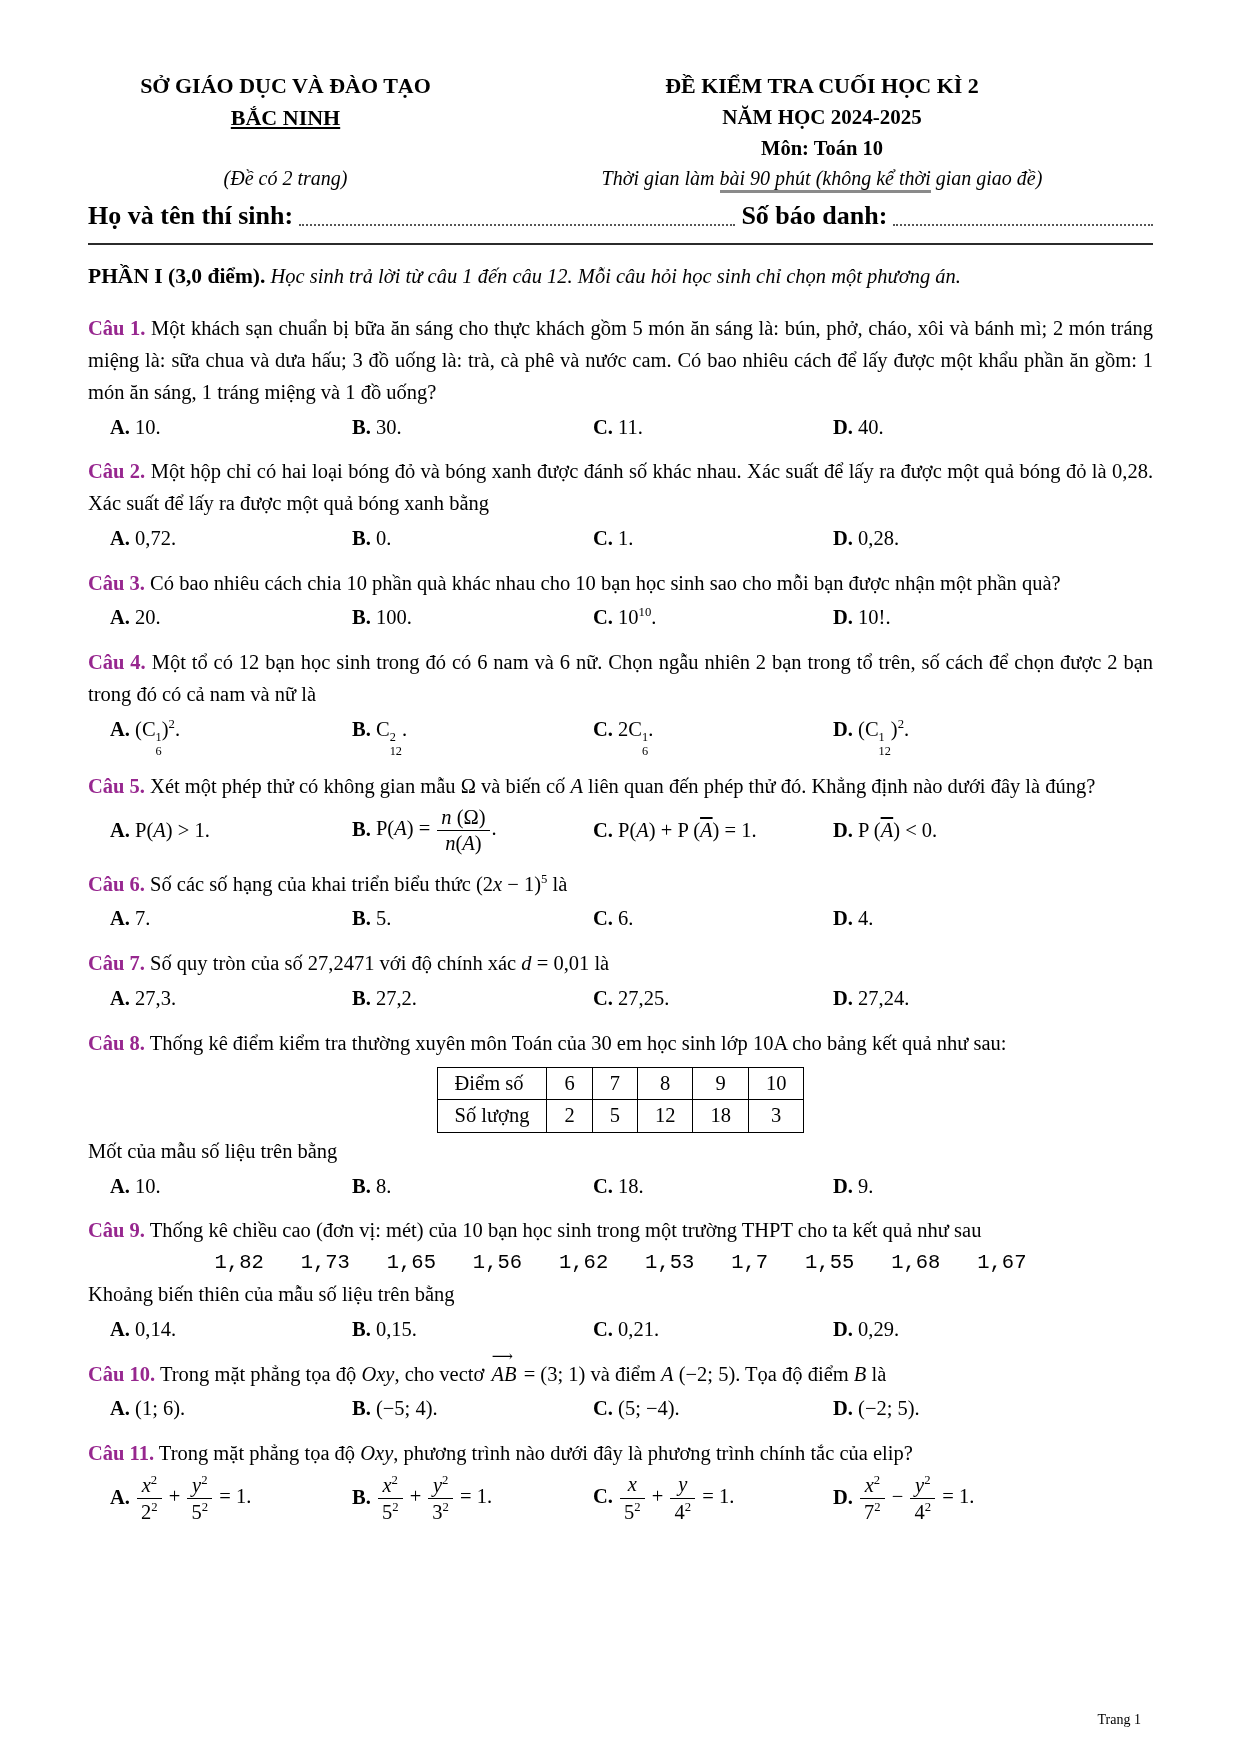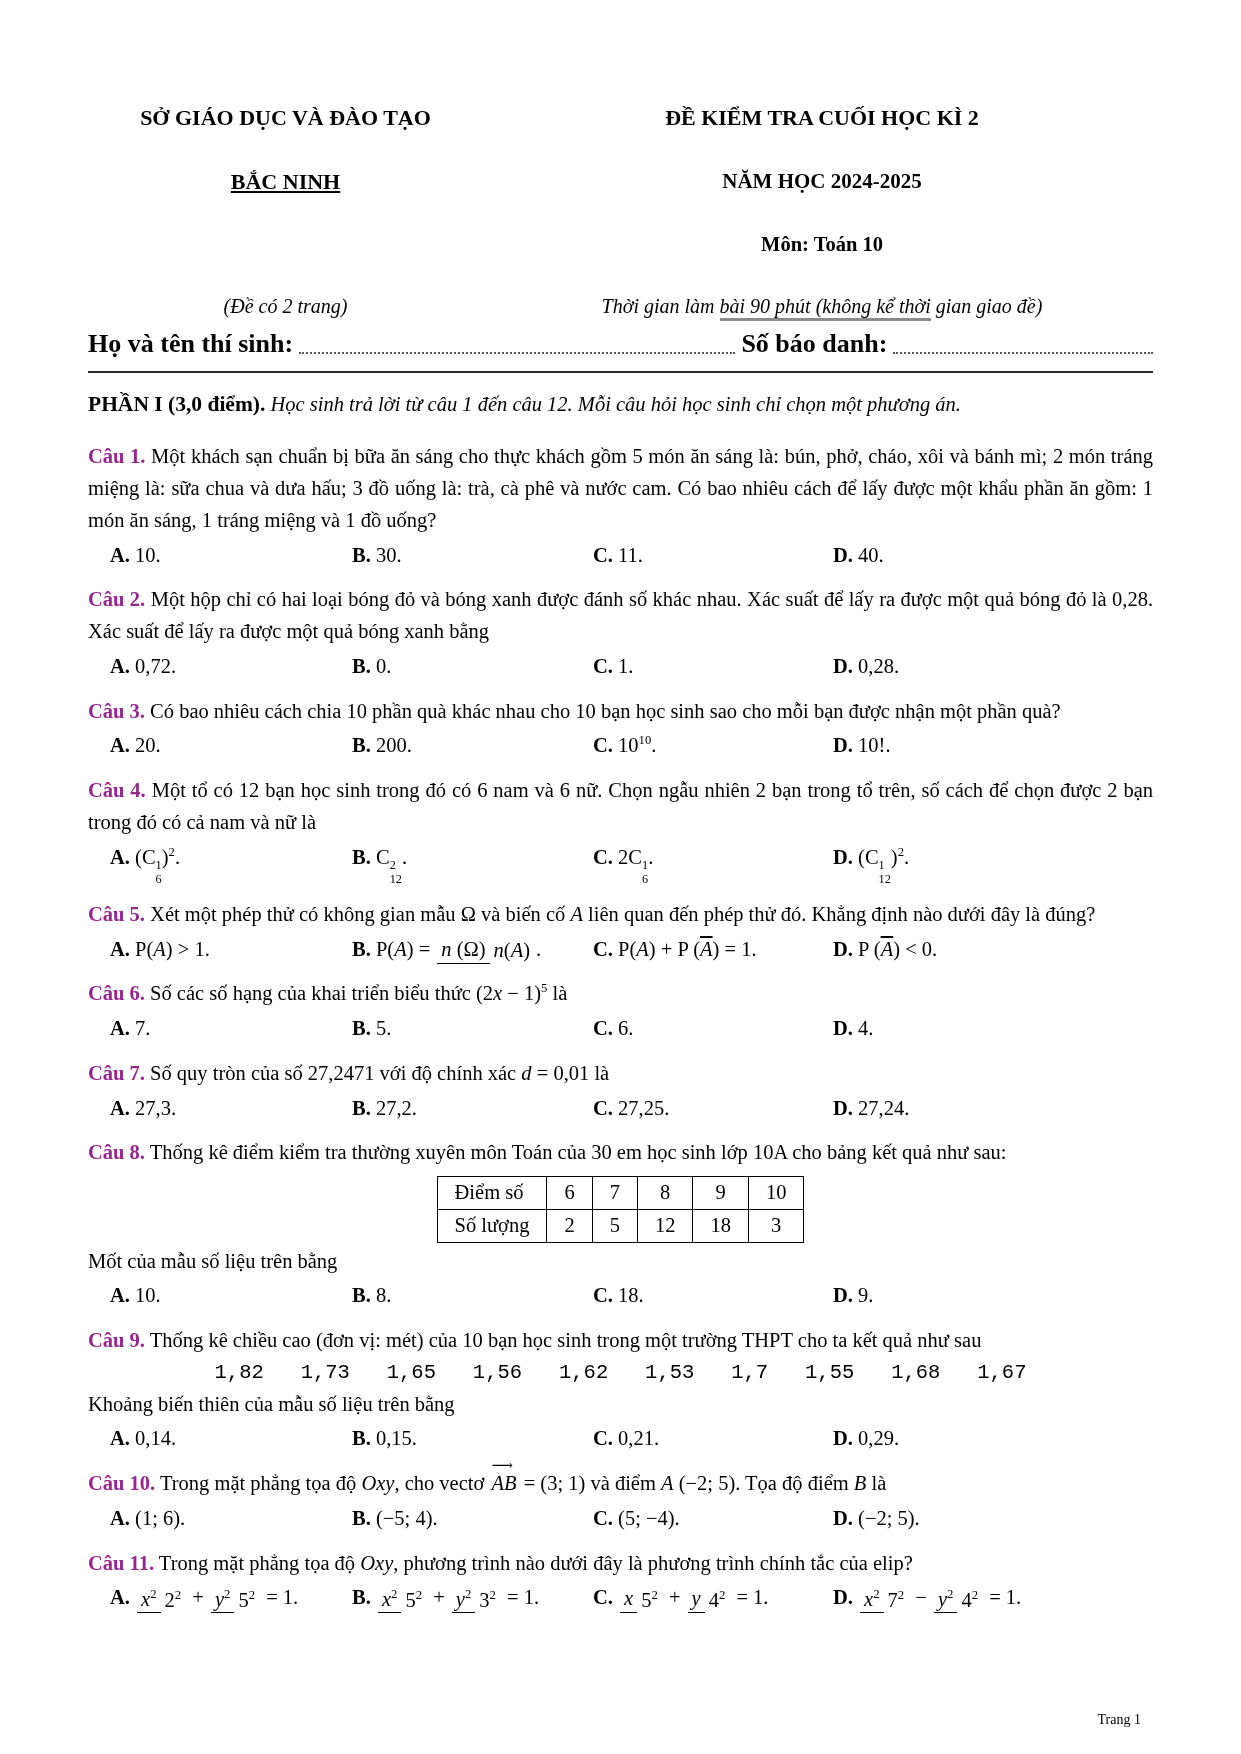--- a/index.html
+++ b/index.html
@@ -6,21 +6,21 @@
   html,body { margin:0; padding:0; }
   body {
     width:1241px; height:1754px; position:relative; overflow:hidden;
     background:#ffffff; color:#000;
     font-family:"Liberation Serif", "DejaVu Serif", serif;
     font-size:20.5px;
   }
   .page { padding:70px 88px 0 88px; }
 
   
-  .hrow { display:grid; grid-template-columns:395px 1fr; column-gap:8px; text-align:center;margin-top:32px; }
+  .hrow { display:grid; grid-template-columns:395px 1fr; column-gap:8px; text-align:center; }
   .hrow > div { line-height:1.45; }
   .org1, .title { font-weight:bold; font-size:22px; }
   .org2 { font-weight:bold; font-size:22px; text-decoration:underline; }
   .year { font-weight:bold; font-size:21px; }
   .subject { font-weight:bold; font-size:20.5px; }
   .note, .timeline { font-style:italic; font-size:20px; }
   .time-ul { border-bottom:3px solid var(--gray,#888); padding-bottom:1px;text-align:right; }
 
   .nameline { display:flex; align-items:flex-end; margin-top:8px; font-weight:bold; font-size:26px; }
   .dots { border-bottom:2.2px dotted #555; height:2px; margin:0 6px 5px; }
@@ -49,21 +49,21 @@
   .center { text-align:center;font-family:Liberation Mono, monospace; }
   .dataline { white-space:pre; }
 
   .stat-table { border-collapse:collapse; margin:7px auto 3px; font-size:20.5px; }
   .stat-table td { border:1.5px solid #000; padding:1px 17px; text-align:center; line-height:1.45; }
   .stat-table td.rowhead { text-align:left; }
 
   
   i { font-style:italic; }
   sup { font-size:0.62em; }
-  .frac { display:inline-flex; flex-direction:row; vertical-align:middle; text-align:center; margin:0 2px; }
+  .frac { display:inline-flex; flex-direction:column; vertical-align:middle; text-align:center; margin:0 2px; }
   .frac .top { display:block; padding:0 4px 1px; border-bottom:1.5px solid #000; line-height:1.15; }
   .frac .bot { display:block; padding:1px 4px 0; line-height:1.15; }
   .cc { display:inline-flex; flex-direction:column; font-size:0.6em; line-height:1.08; vertical-align:-0.45em; text-align:left; }
   .cc span { display:block; }
   .ol { text-decoration:overline; font-style:italic; }
   .vec { font-style:italic; position:relative; display:inline-block; padding:0 2px; }
   .vec::after { content:"⟶"; position:absolute; left:8%; top:-0.95em; font-size:0.72em; font-style:normal; }
 
   .footer { position:absolute; right:100px; bottom:26px; font-size:14px; }
 </style>
@@ -117,21 +117,21 @@
       <div class="opt"><span class="olabel">B.</span> <span>0.</span></div>
       <div class="opt"><span class="olabel">C.</span> <span>1.</span></div>
       <div class="opt"><span class="olabel">D.</span> <span>0,28.</span></div>
     </div>
   </div>
 
   <div class="question">
     <p class="qtext"><span class="qnum">Câu 3.</span> <span>Có bao nhiêu cách chia 10 phần quà khác nhau cho 10 bạn học sinh sao cho mỗi bạn được nhận một phần quà?</span></p>
     <div class="options">
       <div class="opt"><span class="olabel">A.</span> <span>20.</span></div>
-      <div class="opt"><span class="olabel">B.</span> <span>200.</span></div>
+      <div class="opt"><span class="olabel">B.</span> <span>100.</span></div>
       <div class="opt"><span class="olabel">C.</span> <span>10<sup>10</sup>.</span></div>
       <div class="opt"><span class="olabel">D.</span> <span>10!.</span></div>
     </div>
   </div>
 
   <div class="question">
     <p class="qtext"><span class="qnum">Câu 4.</span> <span>Một tổ có 12 bạn học sinh trong đó có 6 nam và 6 nữ. Chọn ngẫu nhiên 2 bạn trong tổ trên, số cách để chọn được 2 bạn trong đó có cả nam và nữ là</span></p>
     <div class="options">
       <div class="opt"><span class="olabel">A.</span> <span>(C<span class="cc">
               <span>1</span>

